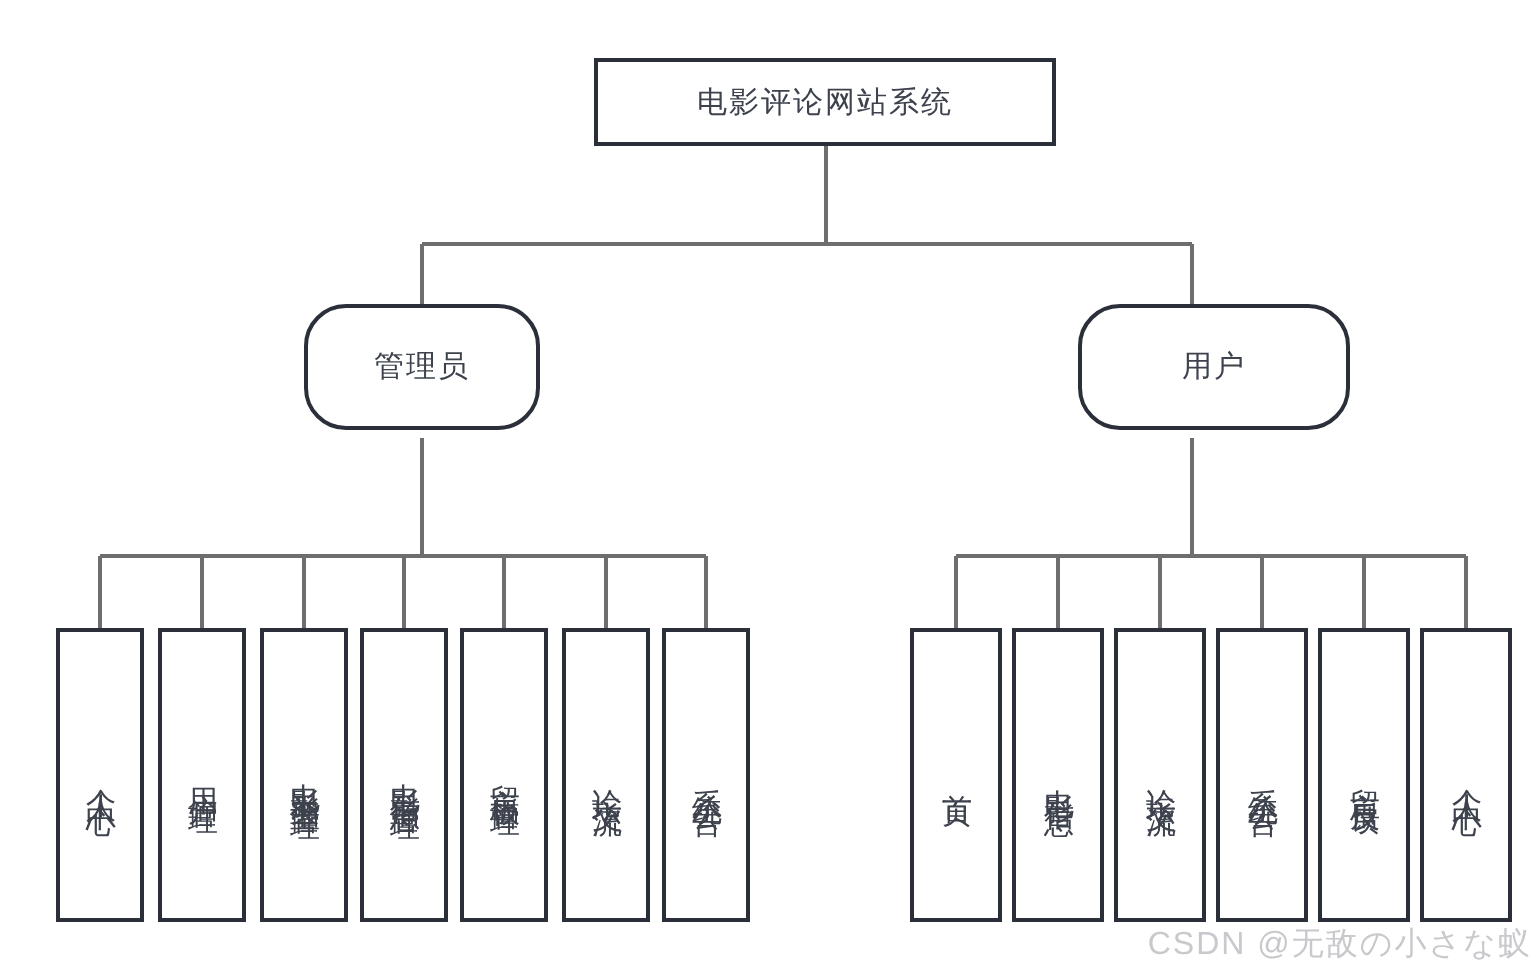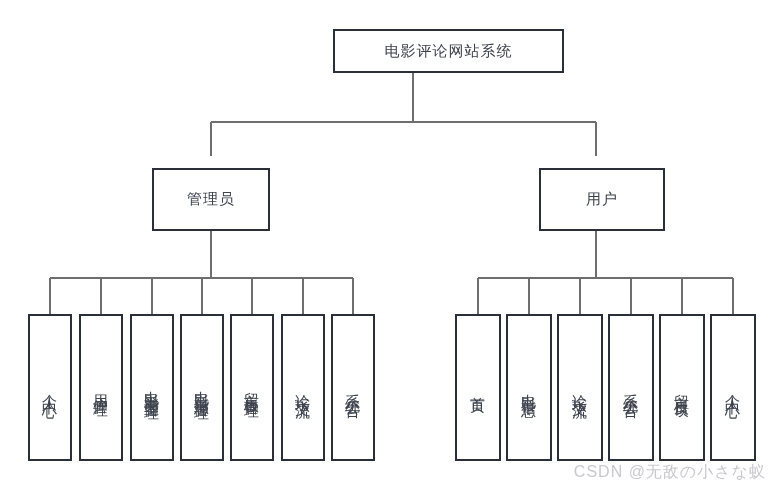--- a/index.html
+++ b/index.html
@@ -16,24 +16,24 @@
     overflow:hidden;
   }
   .lines{position:absolute;left:0;top:0;width:769px;height:486px;}
   .connector{stroke:var(--connector);stroke-width:2;fill:none;}
   .node{
     position:absolute;box-sizing:border-box;background:#fff;
     border:2px solid var(--box-border);
     display:flex;align-items:center;justify-content:center;
     color:var(--text);font-size:15px;letter-spacing:1px;
   }
-  .node-root{left:297px;top:29px;width:231px;height:44px;margin-left:36px;}
-  .node-branch{top:168px;height:63px;}
+  .node-root{left:297px;top:29px;width:231px;height:44px;}
+  .node-branch{top:152px;height:63px;border-radius:21px;}
   .node-branch.admin{left:152px;width:118px;}
-  .node-branch.user{left:539px;width:126px;}
+  .node-branch.user{left:539px;width:136px;}
   .leaf{
     position:absolute;box-sizing:border-box;top:314px;height:147px;
     background:#fff;border:2px solid var(--box-border);
     display:flex;align-items:center;justify-content:center;
   }
   .leaf.lg{width:44px;}
   .leaf.rg{width:46px;}
   .leaf span{
     writing-mode:vertical-rl;text-orientation:upright;
     font-size:15px;letter-spacing:3px;color:var(--text);line-height:1;

